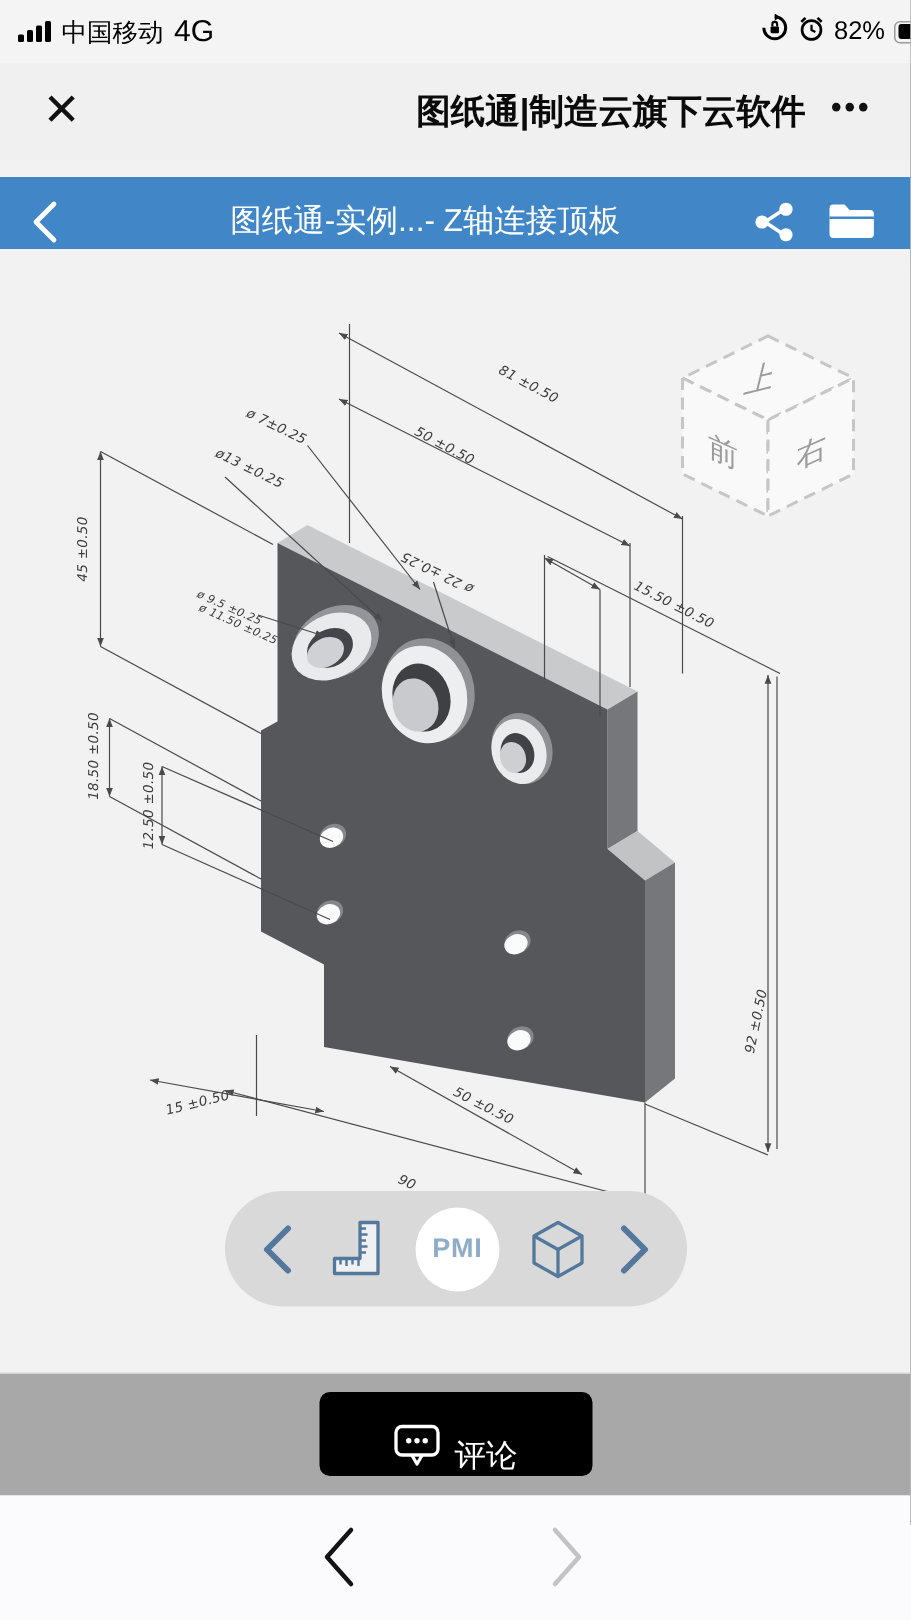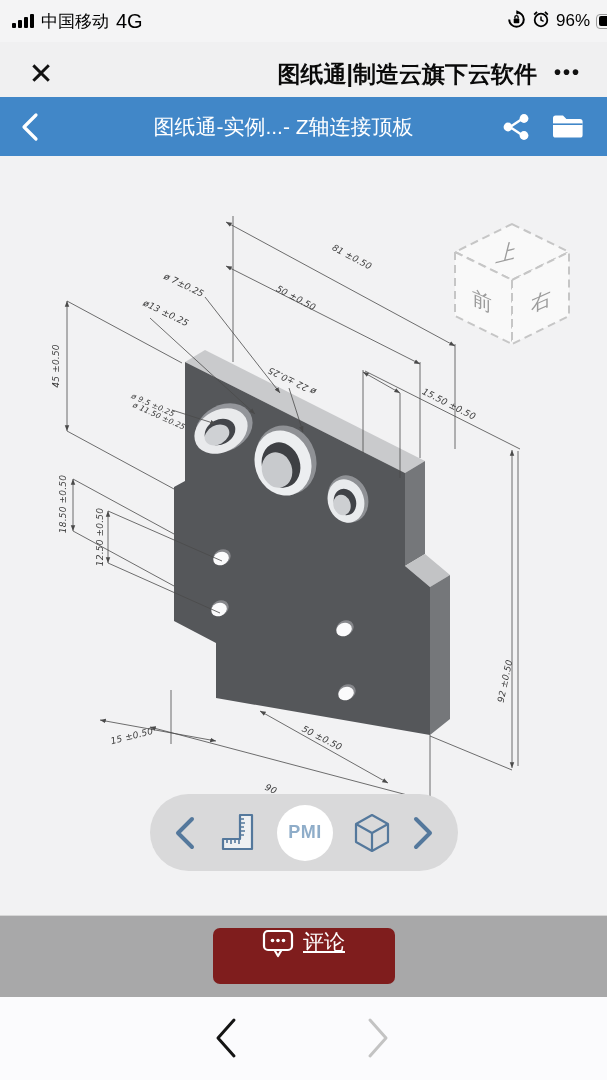--- a/index.html
+++ b/index.html
@@ -21,42 +21,42 @@
   .bat-tip{width:2px;height:5px;background:#9a9a9a;border-radius:0 2px 2px 0;margin-left:1px;}
   
   .nav-bar{position:absolute;left:0;top:42px;width:607px;height:65px;background:#f0f0f1;}
   .nav-close{position:absolute;left:24px;top:14px;width:34px;height:36px;font-size:30px;line-height:36px;
              font-weight:300;color:#111;text-align:center;}
   .nav-title{position:absolute;left:70px;right:70px;top:0;height:65px;line-height:65px;text-align:right;
              font-size:23px;font-weight:bold;color:#0a0a0a;white-space:nowrap;overflow:hidden;}
   .nav-more{position:absolute;right:26px;top:0;height:65px;line-height:60px;font-size:20px;font-weight:bold;
             letter-spacing:2px;color:#111;}
   
-  .blue-bar{position:absolute;left:0;top:97px;width:607px;height:59px;background:#4187c8;}
+  .blue-bar{position:absolute;left:0;top:118px;width:607px;height:59px;background:#4187c8;}
   .bb-back{position:absolute;left:18px;top:14px;}
   .bb-title{position:absolute;left:80px;right:120px;top:0;height:59px;line-height:59px;text-align:center;
             color:#fff;font-size:21px;white-space:nowrap;}
   .bb-share{position:absolute;right:76px;top:15px;}
   .bb-folder{position:absolute;right:22px;top:15px;}
   
   .drawing{position:absolute;left:0;top:166px;width:607px;height:749px;background:#f2f2f3;border-bottom:1px solid #d6d6d6;}
   .dim{position:absolute;font-family:"DejaVu Sans",sans-serif;font-style:italic;font-size:9px;color:#3c3c3c;
        white-space:nowrap;transform:translate(-50%,-50%) rotate(var(--r,0deg));letter-spacing:.2px;}
   .dim.small{font-size:7.5px;}
   
   .pill{position:absolute;left:150px;top:628px;width:308px;height:77px;background:#d9d9da;border-radius:39px;
         display:flex;align-items:center;justify-content:space-between;padding:0 22px;box-sizing:border-box;}
   .pill .tool{display:flex;align-items:center;justify-content:center;}
   .pmi-circle{width:56px;height:56px;border-radius:50%;background:#fff;display:flex;align-items:center;
               justify-content:center;font-size:18px;font-weight:bold;color:#8fadc9;letter-spacing:.5px;}
   
   .gray-band{position:absolute;left:0;top:916px;width:607px;height:81px;background:#a8a8a9;}
   .comment-btn{position:absolute;left:50%;top:12px;transform:translateX(-50%);width:182px;height:56px;
-               background:#7f1d1d;border-radius:7px;display:flex;align-items:flex-start;justify-content:center;
-               gap:9px;color:#fff;font-size:21px;text-decoration:underline;}
+               background:#000000;border-radius:7px;display:flex;align-items:flex-end;justify-content:center;
+               gap:9px;color:#fff;font-size:21px;}
   
   .bottom-bar{position:absolute;left:0;top:997px;width:607px;height:83px;background:#fbfbfd;}
   .bn-back{position:absolute;left:210px;top:18px;}
   .bn-fwd{position:absolute;left:364px;top:18px;}
 </style>
 </head>
 <body>
 
 <div class="screen">
 
@@ -80,21 +80,21 @@
           <path d="M7.9,8.6 V7.2 a1.6,1.6 0 0 1 3.2,0 V8.6" fill="none" stroke="#000" stroke-width="1.4"></path>
         </svg>
       </span>
       <span>
         <svg width="18" height="18" viewBox="0 0 18 18">
           <circle cx="9" cy="10" r="6.3" fill="none" stroke="#000" stroke-width="1.8"></circle>
           <path d="M9 6.5 V10 L11.6 11.3" fill="none" stroke="#000" stroke-width="1.5"></path>
           <path d="M2.2 4.6 L5 1.9 M15.8 4.6 L13 1.9" stroke="#000" stroke-width="1.8"></path>
         </svg>
       </span>
-      <span class="pct">96%</span>
+      <span class="pct">82%</span>
       <span class="bat">
           <i></i>
         </span>
       <span class="bat-tip"></span>
     </div>
   </div>
 
   <div class="nav-bar">
     <div class="nav-close">✕</div>
     <div class="nav-title">图纸通|制造云旗下云软件</div>

